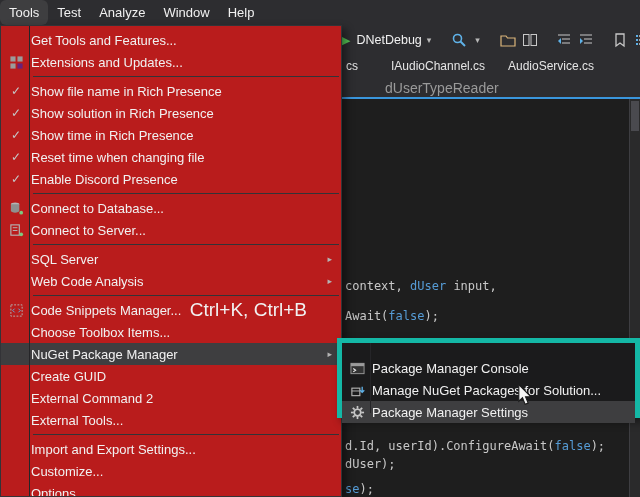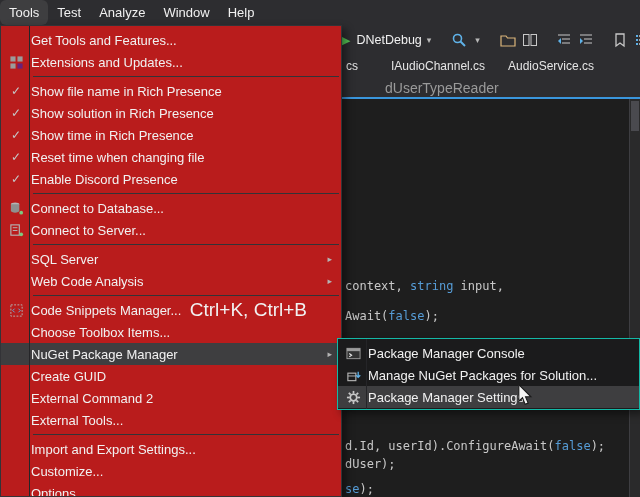--- a/index.html
+++ b/index.html
@@ -48,23 +48,23 @@
     width:1px; background:#252528; }
   .menu-item { height:22px; display:flex; align-items:center; position:relative;
     padding-right:8px; }
   .menu-item.hl { background:#3e3e40;align-items:center; }
   .gutter { flex:0 0 30px; width:30px; display:flex; align-items:center;
     justify-content:center; color:#c5c5c5; font-size:12px; position:relative; z-index:1; }
   .mlabel { flex:1; color:#f1f1f1; font-size:13px; }
   .shortcut { color:#f1f1f1; font-size:19px; margin-right:26px; }
   .sub-arrow { position:absolute; right:9px; color:#b4b4b4; font-size:9px; }
   .menu-sep { height:1px; background:#333337; margin:3px 2px 3px 32px; }
-  .submenu { position:absolute; left:337px; top:338px; width:303px; height:72px;
-    background:#1b1b1c; border:1px solid #14b8a6; box-sizing:border-box;
-    padding-top:3px; z-index:31; box-shadow:4px 4px 8px rgba(0,0,0,.45); }
+  .submenu { position:absolute; left:337px; top:338px; width:303px; height:80px;
+    background:#1b1b1c; border:5px solid #14b8a6; box-sizing:border-box;
+    padding-top:14px; z-index:31; box-shadow:4px 4px 8px rgba(0,0,0,.45); }
   .submenu::after { content:""; position:absolute; top:0; bottom:0; left:28px;
     width:1px; background:#252528; }
   .cursor { position:absolute; left:517px; top:384px; z-index:40; }
 </style>
 </head>
 <body>
 
 <div class="stage">
 
   <div class="menubar">
@@ -146,21 +146,21 @@
     <span class="tab" style="left:340px">cs</span>
     <span class="tab" style="left:385px">IAudioChannel.cs</span>
     <span class="tab" style="left:502px">AudioService.cs</span>
   </div>
 
   <div class="navbar">
     <span class="nav-text">dUserTypeReader</span>
   </div>
   <div class="blueline"></div>
 
-  <div class="code-line" style="top:279px"><span>context, </span><span class="kw">string</span><span> input,</span></div>
+  <div class="code-line" style="top:279px"><span>context, </span><span class="kw">dUser</span><span> input,</span></div>
   <div class="code-line" style="top:309px"><span>Await(</span><span class="kw">false</span><span>);</span></div>
   <div class="code-line" style="top:439px"><span>d.Id, userId).ConfigureAwait(</span><span class="kw">false</span><span>);</span></div>
   <div class="code-line" style="top:457px"><span>dUser);</span></div>
   <div class="code-line" style="top:482px"><span class="kw">se</span><span>);</span></div>
 
   <div class="scrollbar">
     <div class="scroll-thumb"></div>
   </div>
 
   <div class="menu">

